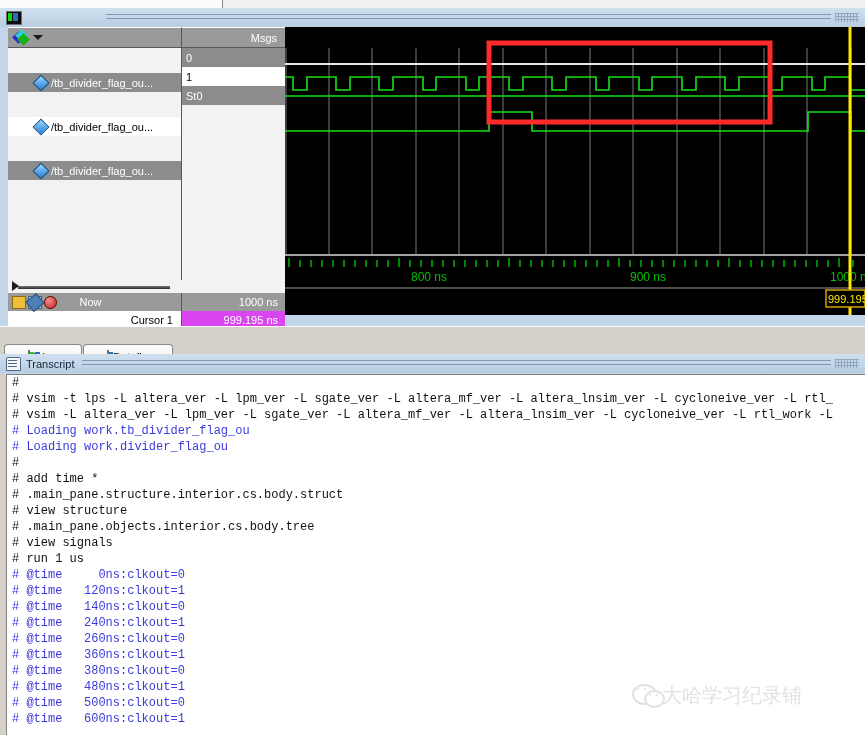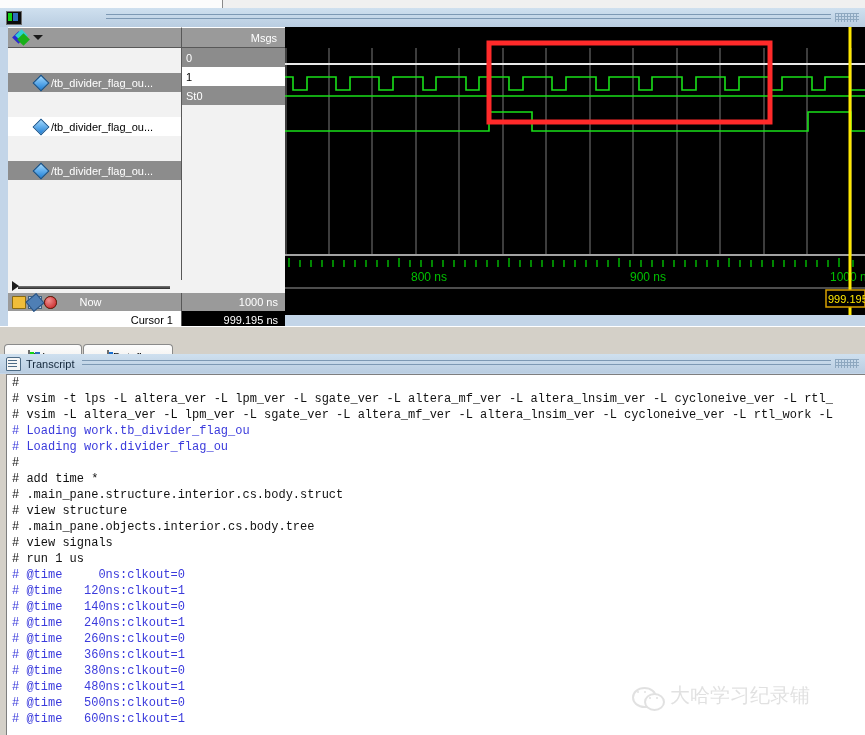--- a/index.html
+++ b/index.html
@@ -73,21 +73,21 @@
   
   .info{position:absolute;left:8px;top:266px;width:277px;height:37px;}
   .info .r{height:18px;display:flex;align-items:center;box-sizing:border-box;}
   .info .lpart{width:174px;height:18px;display:flex;align-items:center;
        box-sizing:border-box;border-right:1px solid #585858;}
   .info .rpart{width:103px;height:18px;display:flex;align-items:center;justify-content:flex-end;
        box-sizing:border-box;padding-right:7px;}
   .info .r1 .lpart,.info .r1 .rpart{background:#9a9a9a;color:#fff;}
   .info .r1 .lpart{justify-content:center;padding-right:8px;}
   .info .r2 .lpart{background:#fff;color:#000;justify-content:flex-end;padding-right:8px;}
-  .info .r2 .rpart{background:#000000;color:#fff;}
+  .info .r2 .rpart{background:#d946ef;color:#fff;}
   .info .icons{position:absolute;left:4px;top:0;display:flex;gap:2px;align-items:center;height:18px;}
   .mini{width:12px;height:11px;position:relative;display:inline-block;}
   .mini.disk{background:#9fb4c8;border:1px solid #5d7389;}
   .mini.mon{background:#b9d4ee;border:1px solid #40607f;}
   .mini.grn{width:11px;height:11px;border-radius:50%;background:radial-gradient(circle at 35% 32%,#8ef08e,#129612);border:1px solid #0b5c0b;}
   .mini.lock{background:#f0bd3a;border:1px solid #8a6a10;border-radius:1px;}
   .mini.wrench{background:#4f7fb5;transform:rotate(-40deg);border:1px solid #2c5482;}
   .mini.red{width:11px;height:11px;border-radius:50%;background:radial-gradient(circle at 35% 32%,#f28f8f,#c21d1d);border:1px solid #7d1010;}
 
   
@@ -134,21 +134,21 @@
                  repeating-linear-gradient(to bottom,#8ea8c0 0 1px,transparent 1px 3px);}
 
   .tr-body{position:absolute;left:6px;top:20px;width:859px;height:361px;background:#fff;
       border-left:1px solid #7e7e7e;border-top:1px solid #7e7e7e;overflow:hidden;}
   .tline{height:16px;line-height:16px;white-space:pre;font-family:"Liberation Mono",monospace;
       font-size:12px;padding-left:5px;color:#111;}
   .tline.blue{color:#3a3adc;}
   .tr-left-rail{position:absolute;left:0;top:20px;width:6px;height:361px;background:#d4d0c8;}
 
   
-  .wm{position:absolute;left:632px;top:682px;display:flex;align-items:flex-end;gap:8px;
+  .wm{position:absolute;left:632px;top:682px;display:flex;align-items:flex-start;
       opacity:.42;pointer-events:none;}
   .wm .bubble{position:relative;width:30px;height:24px;}
   .wm .bubble .b1{position:absolute;left:0;top:2px;width:21px;height:17px;border:2px solid #b9b9b9;border-radius:50%;}
   .wm .bubble .b2{position:absolute;left:12px;top:8px;width:17px;height:14px;border:2px solid #b9b9b9;border-radius:50%;background:#fff;}
   .wm .bubble .d{position:absolute;width:2px;height:2px;background:#b9b9b9;border-radius:50%;}
   .wm .wtxt{font-size:20px;color:#b9b9b9;font-family:"DejaVu Sans",sans-serif;white-space:nowrap;}
 </style>
 </head>
 <body>
 

